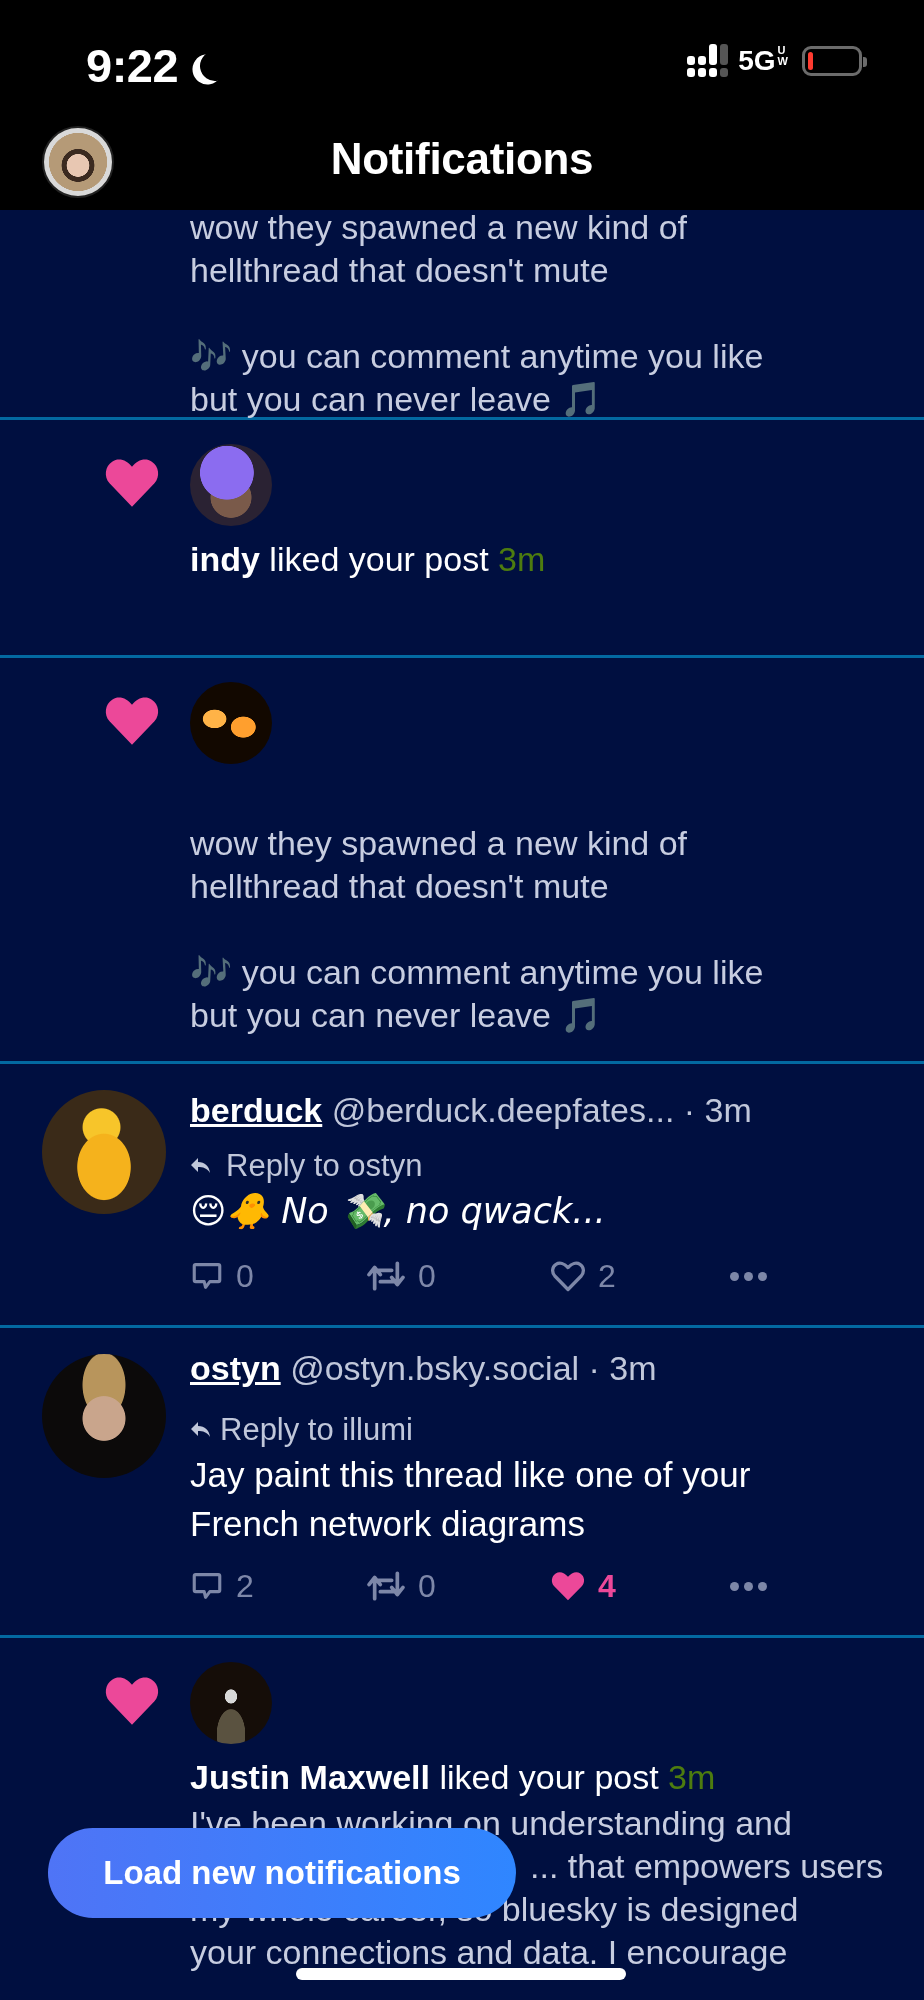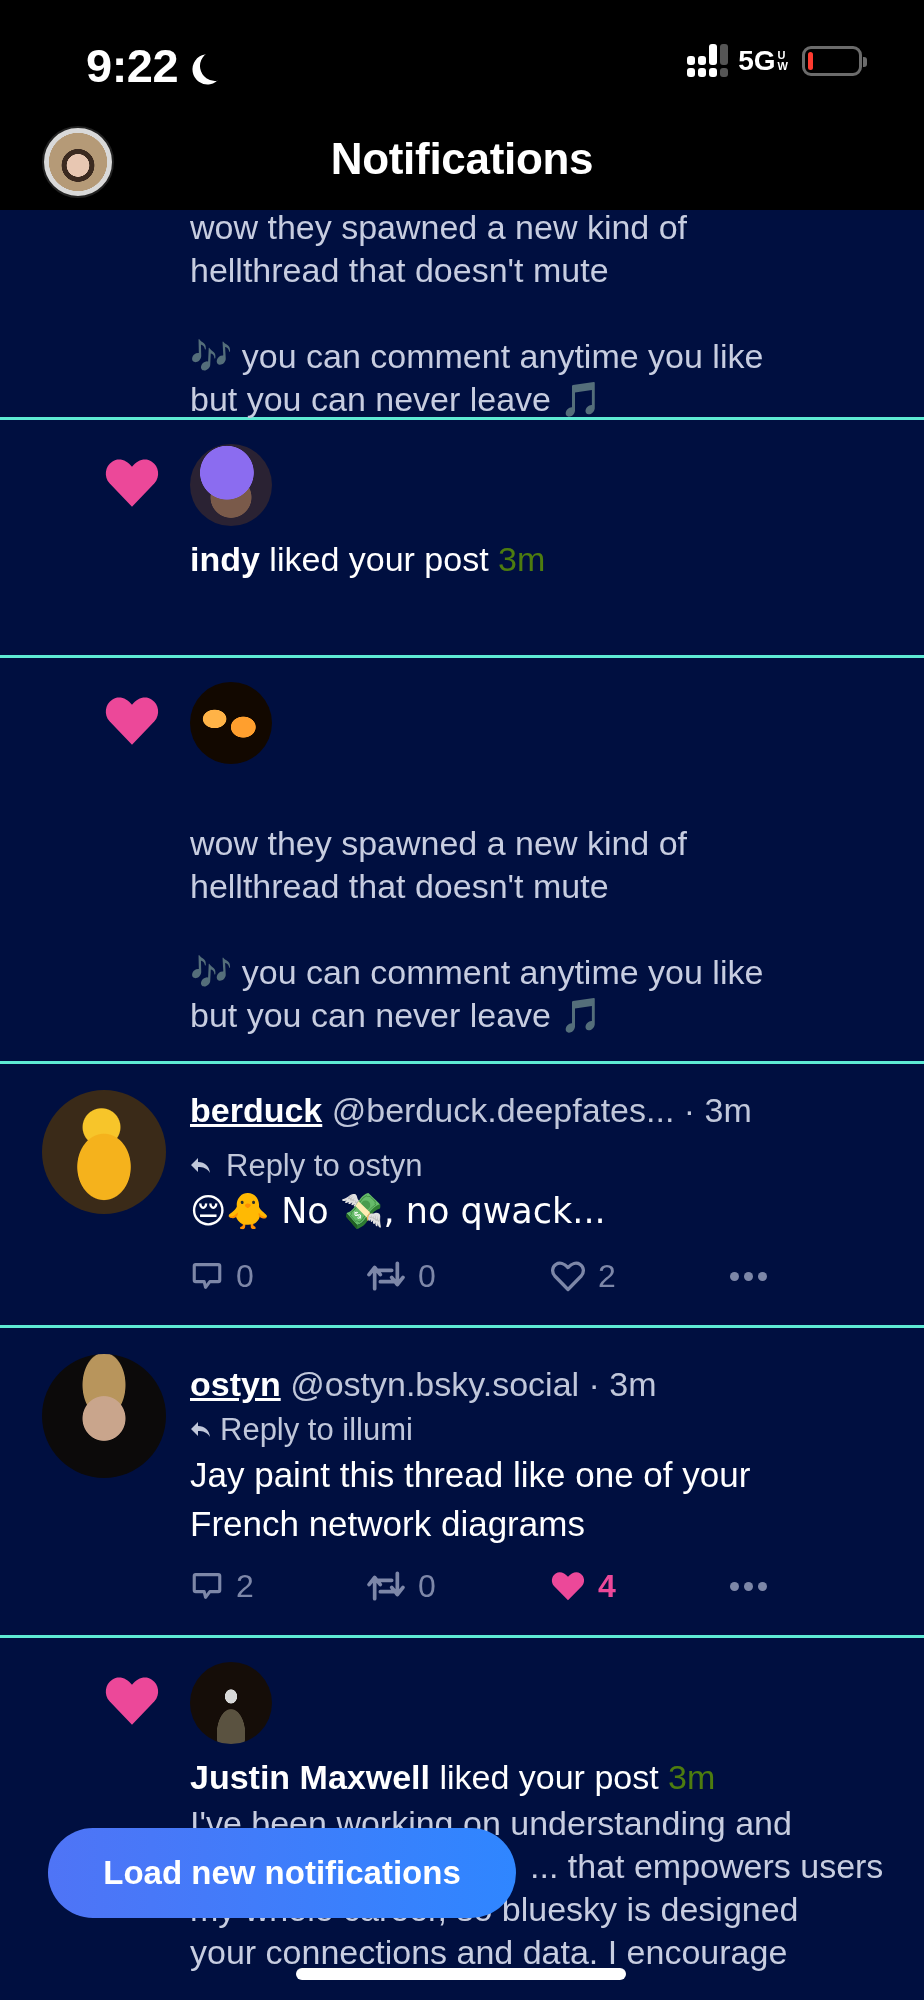--- a/index.html
+++ b/index.html
@@ -7,50 +7,50 @@
   body { font-family: "Liberation Sans", "DejaVu Sans", sans-serif; color: #ffffff; position: relative; }
 
   
   .topbar { position: absolute; left: 0; top: 0; width: 924px; height: 210px; background: #000; z-index: 5; }
   .status-time { position: absolute; left: 86px; top: 38px; font-size: 47px; font-weight: 600; letter-spacing: -0.5px; display: flex; align-items: center; gap: 8px; }
   .moon { width: 30px; height: 30px; border-radius: 50%; box-shadow: -8px 2px 0 0 #fff; margin-left: 14px; transform: rotate(-10deg); }
   .status-right { position: absolute; right: 62px; top: 44px; display: flex; align-items: center; gap: 10px; }
   .signal { display: grid; grid-template-columns: repeat(4, 8px); grid-template-rows: 9px 9px 9px; column-gap: 3px; row-gap: 3px; align-items: end; }
   .signal span { background: #fff; border-radius: 3px; }
   .signal .dim { background: #555; }
-  .net { font-size: 28px; font-weight: 600; display: flex; align-items: center; }
+  .net { font-size: 28px; font-weight: 600; display: flex; }
   .net sup { font-size: 11px; display: flex; flex-direction: column; line-height: 11px; margin-left: 2px; font-weight: 700; }
   .battery { width: 60px; height: 30px; border: 3px solid #6b6b6b; border-radius: 9px; position: relative; padding: 3px; margin-left: 4px; }
   .battery::after { content: ""; position: absolute; right: -8px; top: 8px; width: 4px; height: 10px; background: #6b6b6b; border-radius: 0 3px 3px 0; }
   .battery .level { height: 100%; background: #ff3b30; border-radius: 3px; }
   .header-avatar { position: absolute; left: 42px; top: 126px; width: 72px; height: 72px; border-radius: 50%;
     background: radial-gradient(circle at 50% 55%, #e8c7b2 0 22%, #3b2a20 23% 32%, transparent 33%), radial-gradient(circle at 50% 50%, #b59a77 0 60%, #d9d9d9 61%); border: 2px solid #222; }
   .header-title { position: absolute; left: 0; right: 0; top: 134px; text-align: center; font-size: 44px; font-weight: 700; letter-spacing: -0.3px; }
 
   
   .feed { position: absolute; left: 0; top: 0; width: 924px; }
-  .row { position: absolute; left: 0; width: 924px; border-bottom: 3px solid #5eead4; }
+  .row { position: absolute; left: 0; width: 924px; border-bottom: 3px solid #0369a1; }
   .post-text { color: #c7cde0; font-size: 34px; line-height: 43px; }
   .post-text.white { color: #fff; font-size: 35px; line-height: 49px; }
   .indent { position: absolute; left: 190px; right: 30px; }
   .heart-big { position: absolute; left: 102px; width: 60px; height: 52px; }
   .small-avatar { position: absolute; left: 190px; width: 82px; height: 82px; border-radius: 50%; overflow: hidden; }
   .liked-line { font-size: 34px; line-height: 43px; color: #fff; }
   .liked-line b { font-weight: 700; }
   .liked-line .time { color: #4d7c0f; }
   .post-avatar { position: absolute; left: 42px; width: 124px; height: 124px; border-radius: 50%; overflow: hidden; }
   .post-head { font-size: 34px; line-height: 40px; color: #c0c7da; white-space: nowrap; }
   .post-head b { color: #fff; font-weight: 700; text-decoration: underline; }
   .reply-to { font-size: 31px; line-height: 40px; color: #c0c7da; display: flex; align-items: center; gap: 8px; margin-top: 6px; }
   .actions { position: absolute; left: 190px; width: 600px; height: 44px; display: flex; align-items: center; }
   .action { display: flex; align-items: center; gap: 12px; font-size: 32px; color: #7d87a8; position: absolute; }
   .action.liked { color: #ec4899; font-weight: 700; }
   .more-dots { display: flex; gap: 5px; position: absolute; left: 540px; }
   .more-dots span { width: 9px; height: 9px; border-radius: 50%; background: #7d87a8; }
-  .emoji { font-family: "DejaVu Sans", sans-serif; }
+  .emoji { font-family: "DejaVu Sans", sans-serif; font-style: italic; }
 
   .load-btn { position: absolute; left: 48px; top: 1828px; width: 468px; height: 90px; border-radius: 45px;
     background: linear-gradient(90deg, #4f74f6 0%, #2f86ff 100%); color: #fff; font-size: 33px; font-weight: 700;
     display: flex; align-items: center; justify-content: center; z-index: 6; border: none; }
   .home-indicator { position: absolute; left: 296px; top: 1968px; width: 330px; height: 12px; border-radius: 6px; background: #fff; z-index: 7; }
 </style>
 </head>
 <body>
 
 <div class="topbar">
@@ -160,21 +160,21 @@
       <div class="more-dots">
           <span></span>
           <span></span>
           <span></span>
         </div>
     </div>
   </div>
 
   <div class="row" style="top:1328px;height:310px;">
     <div class="post-avatar" style="top:26px;background:radial-gradient(ellipse at 50% 52%, #c9a58c 0 24%, transparent 25%), radial-gradient(ellipse at 50% 25%, #b8955c 0 24%, transparent 25%), #0c0a0a;"></div>
-    <div class="indent post-head" style="top:36px;">
+    <div class="indent post-head" style="top:20px;">
       <b>ostyn</b>
       <span>@ostyn.bsky.social</span>
       <span>· 3m</span>
     </div>
     <div class="indent reply-to" style="top:76px;">
       <svg width="22" height="18" viewBox="0 0 22 18">
           <path d="M8 1 L1 8 L8 15 L8 10 C13 10 17 11 20 16 C19 9 15 5 8 5 Z" fill="#c0c7da"></path>
         </svg>
       <span>Reply to illumi</span>
     </div>

